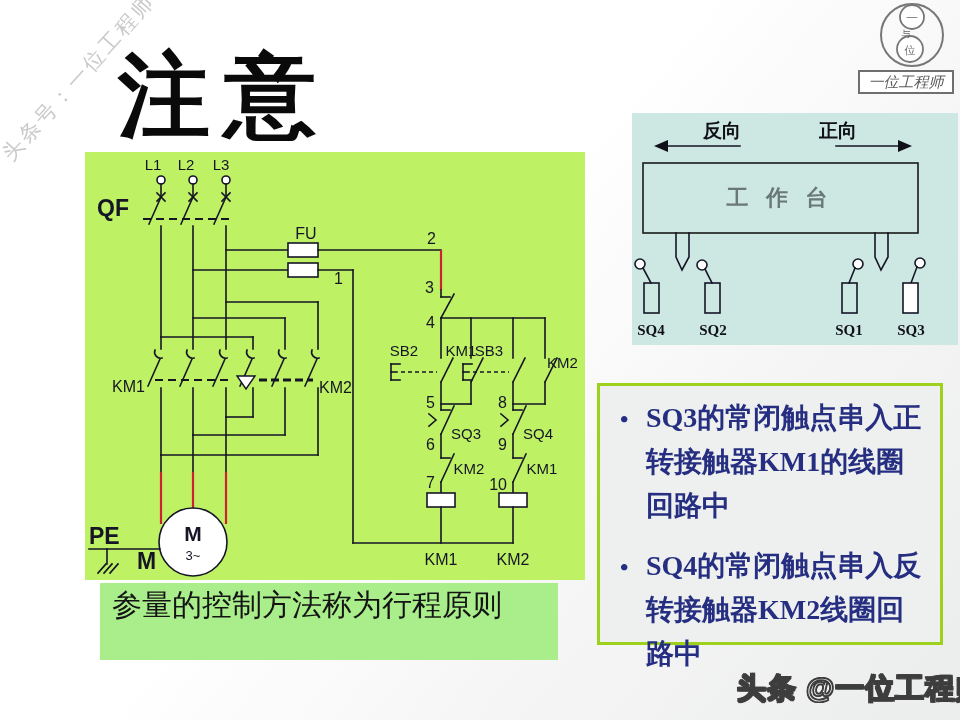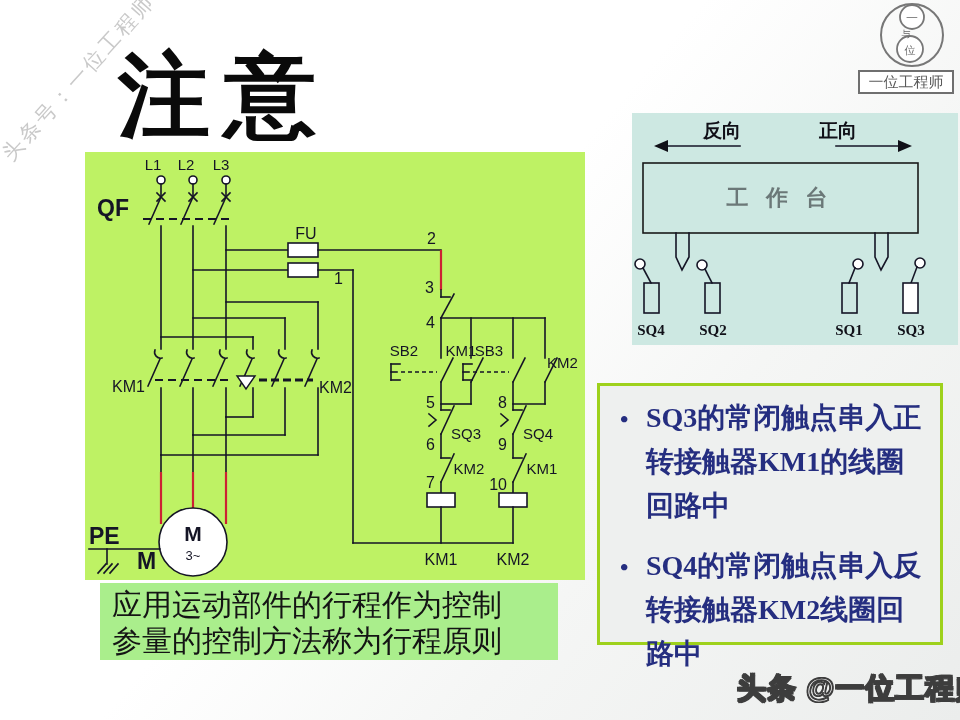--- a/index.html
+++ b/index.html
@@ -13,21 +13,21 @@
     font-size:21px;letter-spacing:3px;color:#c9c9c9;white-space:nowrap;
   }
   .title{
     position:absolute;left:118px;top:34px;font-size:92px;font-weight:900;
     letter-spacing:14px;color:#0a0a0a;white-space:nowrap;
   }
   .logo{position:absolute;left:852px;top:2px;width:106px;}
   .logo-banner{
     margin:-4px 0 0 6px;width:92px;height:20px;border:2px solid #6f6f6f;background:#fff;
     display:flex;align-items:center;justify-content:center;
-    font-family:"Liberation Serif",serif;font-size:15px;color:#5a5a5a;white-space:nowrap;
+    font-family:"Liberation Serif",serif;font-size:15px;color:#5a5a5a;white-space:nowrap;font-style:italic;
   }
   .worktable{position:absolute;left:632px;top:113px;width:326px;height:232px;background:#cde8e2;font-weight:bold;}
   .circuit{position:absolute;left:85px;top:152px;width:500px;height:428px;background:#bef264;}
   .notebox{
     position:absolute;left:100px;top:583px;width:458px;height:77px;background:#aaee8c;
     box-sizing:border-box;padding:4px 0 0 12px;color:#141414;
     font-family:"Liberation Serif",serif;font-size:30px;line-height:36px;white-space:nowrap;
   }
   .bulletbox{
     position:absolute;left:597px;top:383px;width:346px;height:262px;
@@ -282,21 +282,20 @@
     <line x1="4" y1="397" x2="75" y2="397" class="ln"></line>
     <line x1="22" y1="397" x2="22" y2="412" class="ln"></line>
     <line x1="13" y1="421" x2="21" y2="412" class="ln"></line>
       <line x1="19" y1="421" x2="27" y2="412" class="ln"></line>
       <line x1="25" y1="421" x2="33" y2="412" class="ln"></line>
     <text x="52" y="417" class="tbig">M</text>
   </svg>
 </div>
 
 <div class="notebox">
-  <div>应用运动部件的行程作为控制</div>
   <div>参量的控制方法称为行程原则</div>
 </div>
 
 <div class="bulletbox">
   <div class="bi">
     <span class="bullet">•</span>
     <span>SQ3的常闭触点串入正转接触器KM1的线圈回路中</span>
   </div>
   <div class="bi">
     <span class="bullet">•</span>

